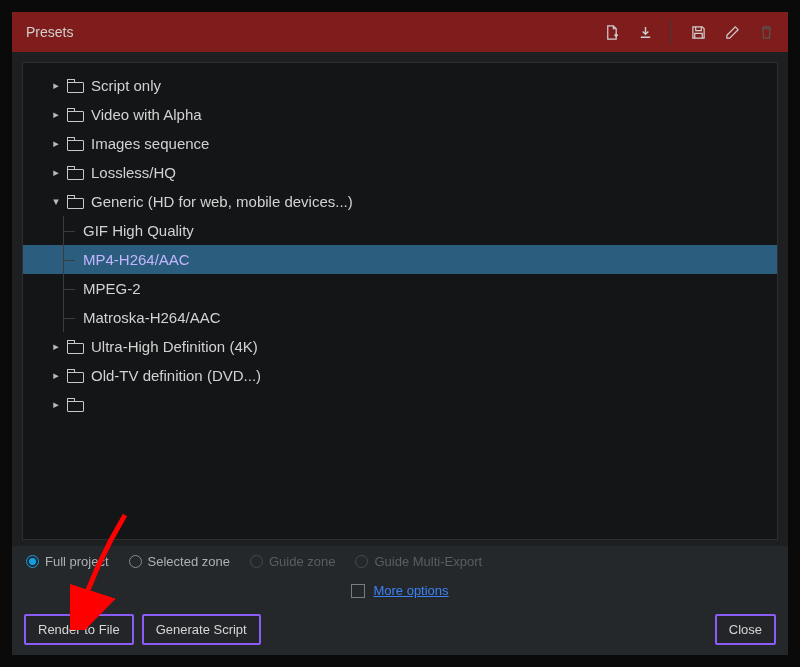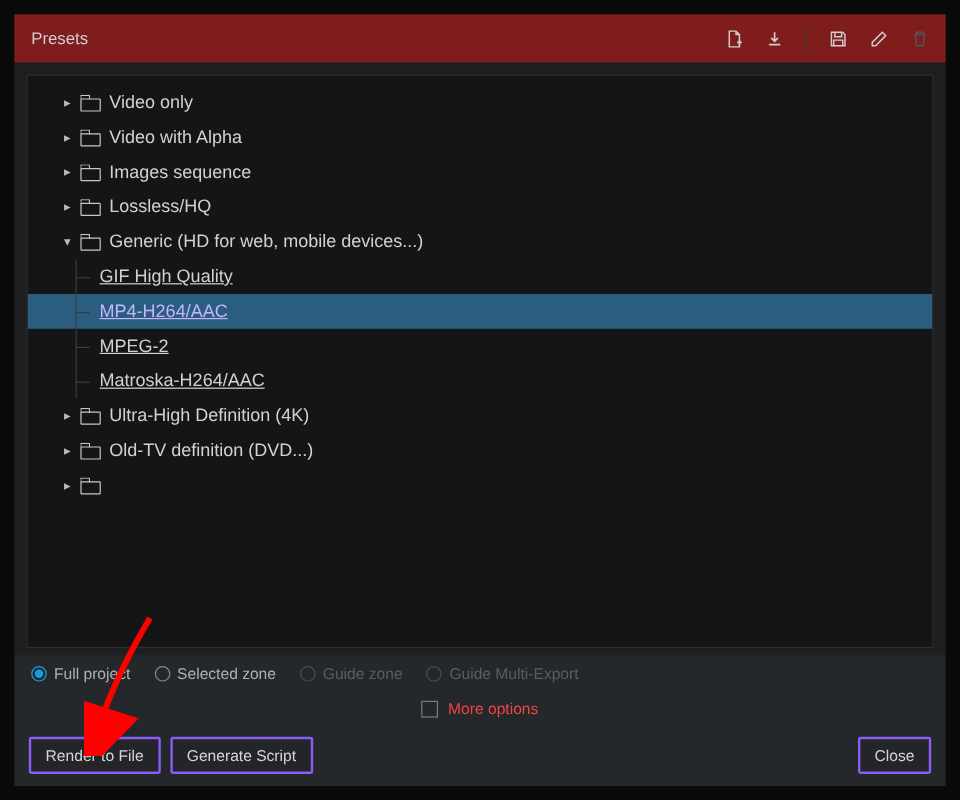--- a/index.html
+++ b/index.html
@@ -100,21 +100,21 @@
 }
 .row .folder::after {
   content: "";
   position: absolute;
   left: 0; top: 3px;
   width: 15px; height: 9px;
   border: 1px solid #c8c8c8;
   border-radius: 1px;
 }
 .row.depth-0 { padding-left: 28px; }
-.row.depth-1 { padding-left: 56px; text-decoration: underline; }
+.row.depth-1 { padding-left: 56px; }
 .row.selected {
   background: #2b5e7e;
   color: #c4b5fd;
 }
 
 
 .row.depth-1::before {
   content: "";
   position: absolute;
   left: 40px;
@@ -177,21 +177,22 @@
   background: #25282b;
   font-size: 13px;
 }
 .checkbox {
   width: 14px; height: 14px;
   border: 1px solid #7c7c7c;
   margin-right: 8px;
   display: inline-block;
 }
 .more-label {
-  color: #ef4444;
+  text-decoration: underline;
+  color: #3b82f6;
   cursor: pointer;
 }
 
 .footer {
   display: flex;
   align-items: center;
   padding: 6px 12px 10px 12px;
   gap: 8px;
   background: #25282b;
 }
@@ -254,21 +255,21 @@
         </svg>
       </span>
     </div>
   </div>
 
   <div class="tree-wrap">
     <div class="tree" id="tree">
         <div class="row depth-0">
           <span class="arrow">▸</span>
           <span class="folder"></span>
-          <span class="label">Video only</span>
+          <span class="label">Script only</span>
         </div>
         <div class="row depth-0">
           <span class="arrow">▸</span>
           <span class="folder"></span>
           <span class="label">Video with Alpha</span>
         </div>
         <div class="row depth-0">
           <span class="arrow">▸</span>
           <span class="folder"></span>
           <span class="label">Images sequence</span>

